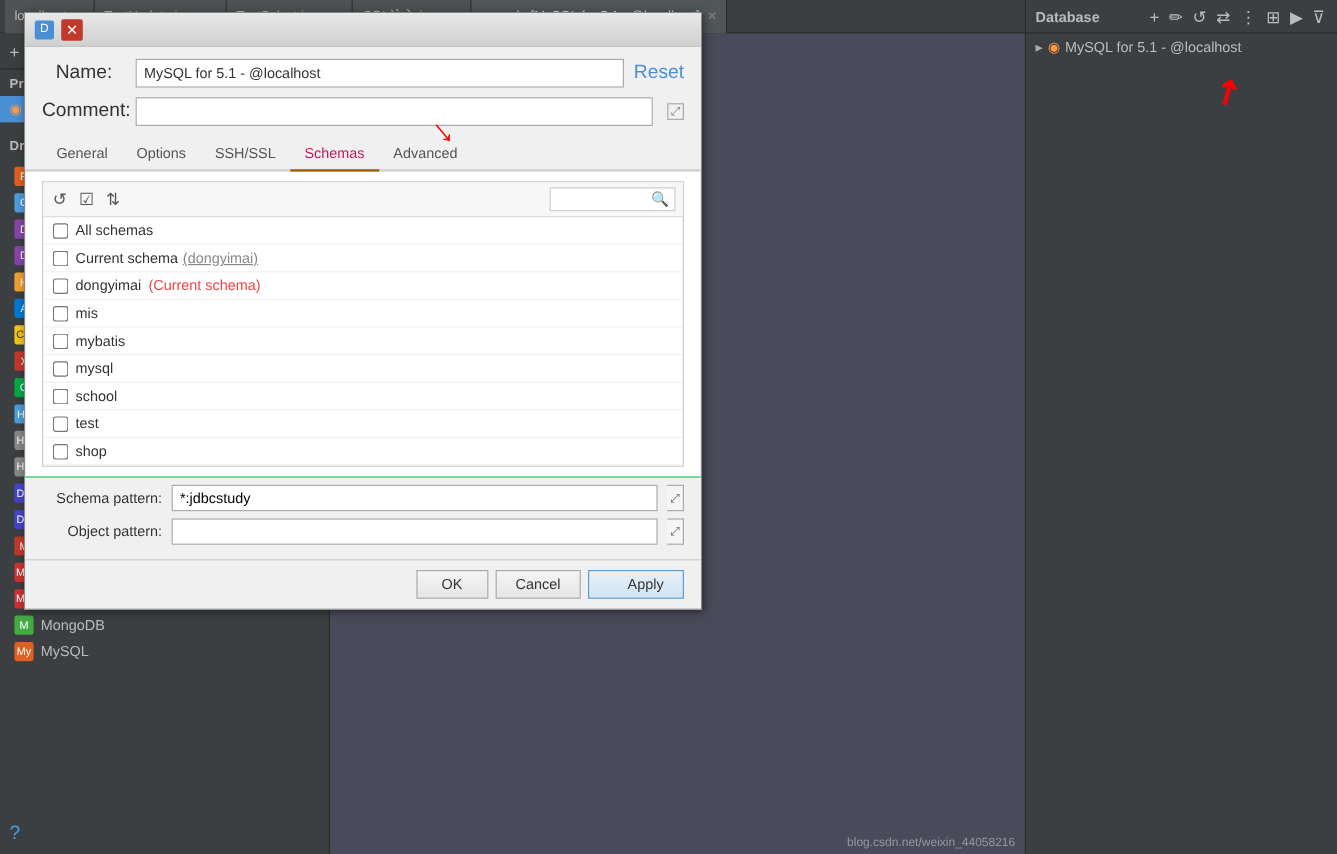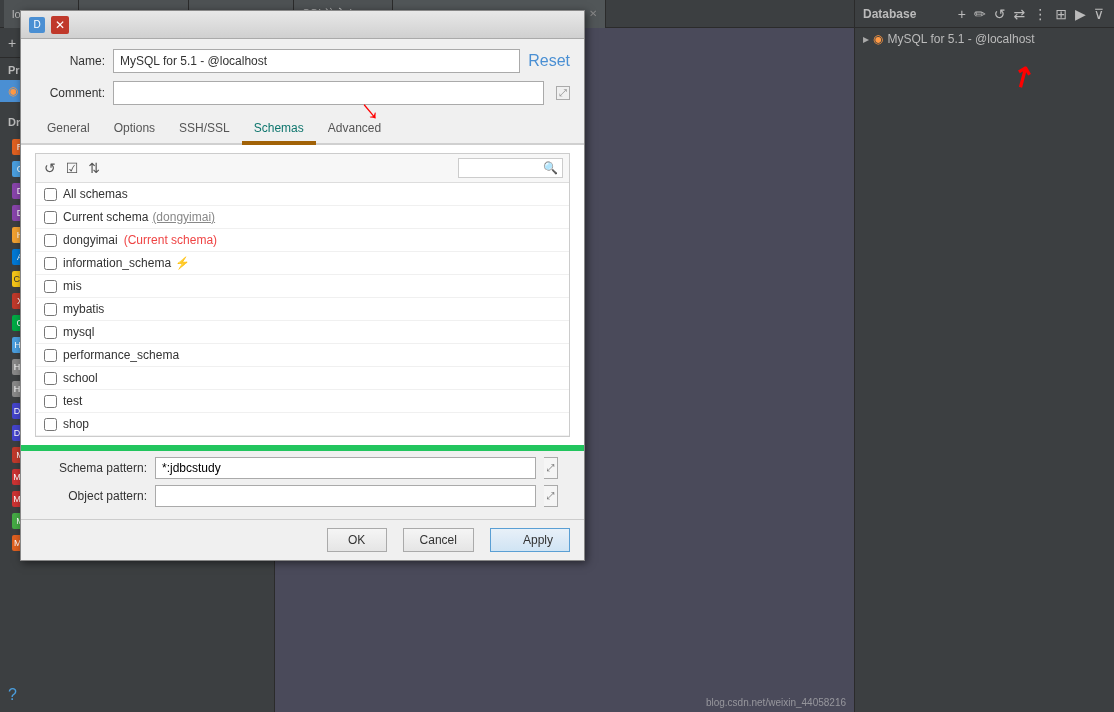--- a/index.html
+++ b/index.html
@@ -236,23 +236,23 @@
       flex-direction: column;
       gap: 8px;
     }
     .form-row {
       display: flex;
       align-items: center;
       gap: 8px;
     }
     .form-label {
       width: 70px;
-      text-align: right;
+      text-align: center;
       color: #333;
-      font-size: 12px;
+      font-size: 16px;
       flex-shrink: 0;
     }
     .form-input {
       flex: 1;
       height: 24px;
       border: 1px solid #aaa;
       padding: 2px 6px;
       font-size: 12px;
       background: #fff;
       color: #333;
@@ -288,22 +288,22 @@
     }
     .dialog-tab {
       padding: 6px 12px;
       font-size: 12px;
       color: #555;
       cursor: pointer;
       border-bottom: 2px solid transparent;
       margin-bottom: -2px;
     }
     .dialog-tab.active {
-      color: #0f766e;
-      border-bottom: 4px solid #a16207;
+      color: #be185d;
+      border-bottom: 2px solid #a16207;
       font-weight: 500;
     }
 
     
     .schema-area {
       background: #fff;
       border: 1px solid #ccc;
       margin: 8px 14px;
       flex: 1;
       overflow-y: auto;
@@ -350,22 +350,22 @@
       background: #4a8fd3;
       color: #fff;
     }
     .schema-row input[type="checkbox"] {
       margin-right: 6px;
     }
     .schema-row .lightning { color: #f0a030; margin-left: 4px; }
 
     
     .dialog-footer-form {
-      padding: 6px 26px;
-      border-top: 6px solid #22c55e;
+      padding: 6px 14px;
+      border-top: 1px solid #22c55e;
       background: #f0f0f0;
     }
     .footer-form-row {
       display: flex;
       align-items: center;
       margin-bottom: 6px;
       gap: 8px;
     }
     .footer-label {
       width: 100px;
@@ -394,21 +394,21 @@
       justify-content: center;
       color: #666;
       font-size: 10px;
     }
 
     
     .dialog-actions {
       display: flex;
       justify-content: flex-end;
       padding: 8px 14px;
-      gap: 16px;
+      gap: 6px;
       background: #f0f0f0;
       border-top: 1px solid #ccc;
     }
     .action-btn {
       padding: 4px 16px;
       font-size: 12px;
       cursor: pointer;
       border: 1px solid #aaa;
       background: linear-gradient(to bottom, #f5f5f5, #e5e5e5);
       color: #333;
@@ -657,38 +657,29 @@
         <span>Current schema </span>
         <span style="color:#888;margin-left:4px;text-decoration:underline;">(dongyimai)</span>
       </div>
       <div class="schema-row">
         <input type="checkbox" style="">
         <span>dongyimai</span>
         <span style="color:#ef4444;margin-left:6px;">(Current schema)</span>
       </div>
       <div class="schema-row">
         <input type="checkbox" style="">
-        <span>information_schema</span>
-        <span class="lightning">⚡</span>
-      </div>
-      <div class="schema-row">
-        <input type="checkbox" style="">
         <span>mis</span>
       </div>
       <div class="schema-row">
         <input type="checkbox" style="">
         <span>mybatis</span>
       </div>
       <div class="schema-row">
         <input type="checkbox" style="">
         <span>mysql</span>
-      </div>
-      <div class="schema-row">
-        <input type="checkbox" style="">
-        <span>performance_schema</span>
       </div>
       <div class="schema-row">
         <input type="checkbox" style="">
         <span>school</span>
       </div>
       <div class="schema-row">
         <input type="checkbox" style="">
         <span>test</span>
       </div>
       <div class="schema-row">

